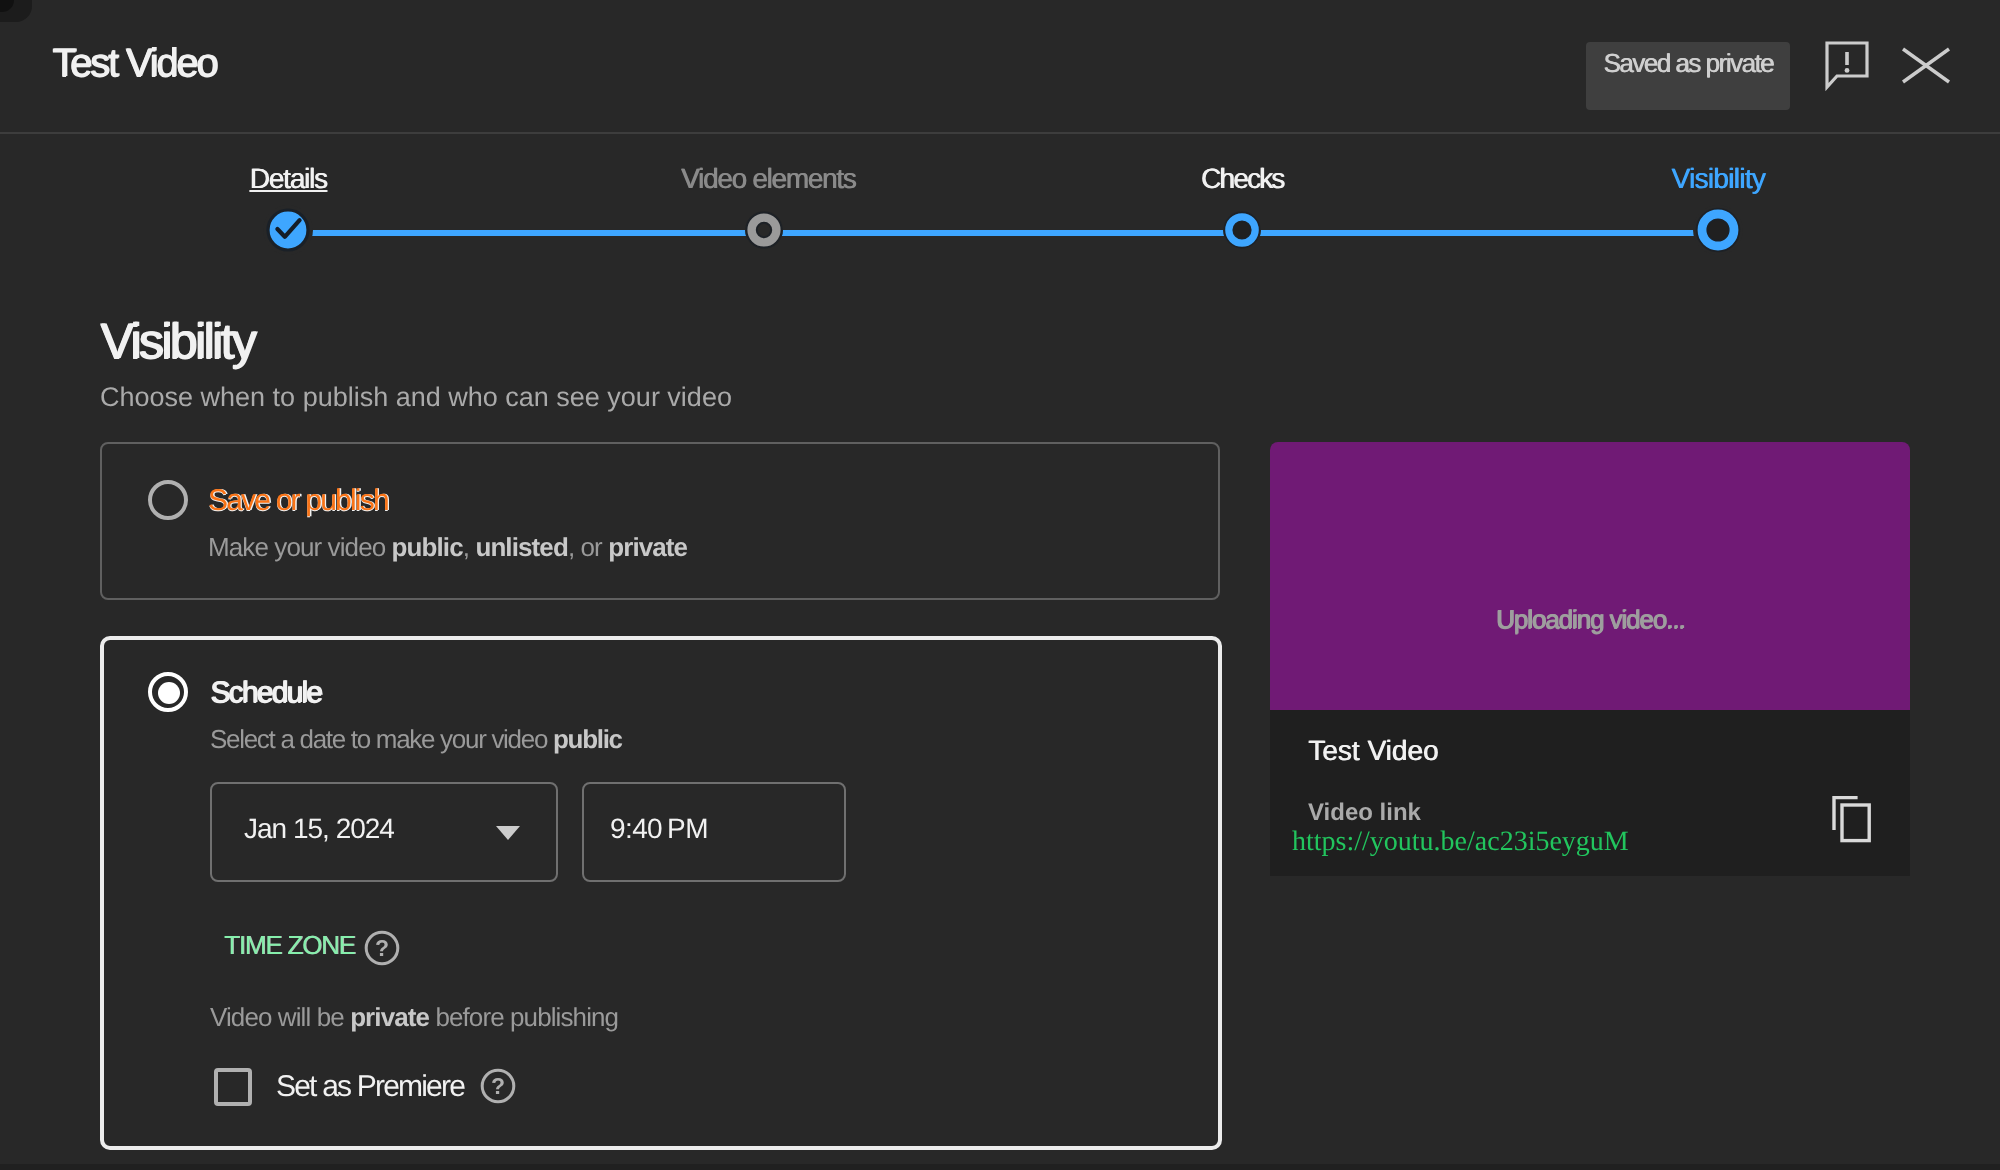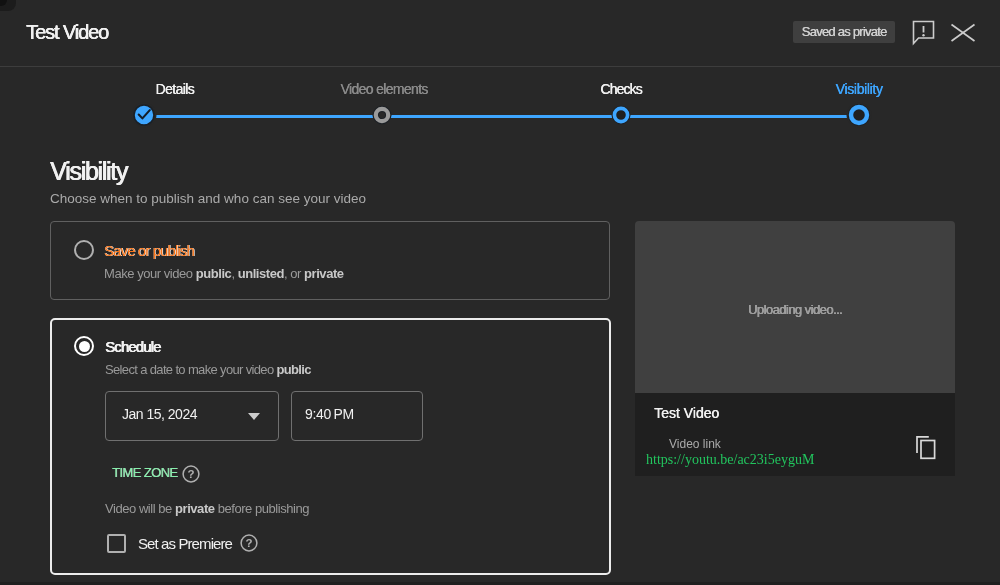--- a/index.html
+++ b/index.html
@@ -11,36 +11,36 @@
   }
   .abs { position:absolute; }
 </style>
 </head>
 <body>
 
 <div class="abs" style="left:0;top:0;width:16px;height:11px;background:#1c1c1c;border-bottom-right-radius:8px;"></div>
 <div class="abs" style="left:0;top:0;width:7px;height:6px;background:#111;border-bottom-right-radius:6px;"></div>
 
 <div class="abs" style="left:26px;top:21px;font-size:20px;font-weight:400;letter-spacing:-1.1px;color:#f1f1f1;text-shadow:0.6px 0 0 #f1f1f1, 0 0.3px 0 #f1f1f1;">Test Video</div>
-<div class="abs" style="left:793px;top:21px;width:102px;height:22px;background:#3f3f3f;border-radius:2px;color:#cfcfcf;font-size:13px;letter-spacing:-0.75px;line-height:22px;text-align:center;text-shadow:0.4px 0 0 #cfcfcf;">Saved as private</div>
+<div class="abs" style="left:793px;top:21px;width:102px;height:34px;background:#3f3f3f;border-radius:2px;color:#cfcfcf;font-size:13px;letter-spacing:-0.75px;line-height:22px;text-align:center;text-shadow:0.4px 0 0 #cfcfcf;">Saved as private</div>
 
 <svg class="abs" style="left:910px;top:18px;" width="28" height="28" viewBox="0 0 28 28">
   <path d="M3.5 3.5 h20 v16.5 h-15 l-5 5.5 z" fill="none" stroke="#cccccc" stroke-width="1.6"></path>
   <line x1="13.5" y1="8" x2="13.5" y2="14.5" stroke="#cccccc" stroke-width="1.8"></line>
   <circle cx="13.5" cy="17.2" r="1.2" fill="#cccccc"></circle>
 </svg>
 
 <svg class="abs" style="left:950px;top:22px;" width="26" height="21" viewBox="0 0 26 21">
   <line x1="1.5" y1="2.5" x2="24.5" y2="19" stroke="#cccccc" stroke-width="1.7"></line>
   <line x1="24.5" y1="2.5" x2="1.5" y2="19" stroke="#cccccc" stroke-width="1.7"></line>
 </svg>
 
 <div class="abs" style="left:0;top:66px;width:1000px;height:1px;background:#3d3d3d;"></div>
 
-<div class="abs" style="left:94px;top:81px;width:100px;text-align:right;font-size:14px;font-weight:400;letter-spacing:-0.6px;color:#f1f1f1;text-shadow:0.4px 0 0 #f1f1f1;">Details</div>
+<div class="abs" style="left:94px;top:81px;width:100px;text-align:center;font-size:14px;font-weight:400;letter-spacing:-0.6px;color:#f1f1f1;text-shadow:0.4px 0 0 #f1f1f1;text-decoration:underline;">Details</div>
 <div class="abs" style="left:314px;top:81px;width:140px;text-align:center;font-size:14px;font-weight:400;letter-spacing:-0.65px;color:#8a8a8a;text-shadow:0.4px 0 0 #8a8a8a;">Video elements</div>
 <div class="abs" style="left:571px;top:81px;width:100px;text-align:center;font-size:14px;font-weight:400;letter-spacing:-0.9px;color:#f1f1f1;text-shadow:0.4px 0 0 #f1f1f1;">Checks</div>
 <div class="abs" style="left:809px;top:81px;width:100px;text-align:center;font-size:14px;font-weight:400;letter-spacing:-0.35px;color:#3ea6ff;text-shadow:0.4px 0 0 #3ea6ff;">Visibility</div>
 
 <div class="abs" style="left:144px;top:115px;width:715px;height:3px;background:#3ea6ff;"></div>
 
 <svg class="abs" style="left:131px;top:102px;" width="26" height="26" viewBox="0 0 26 26">
   <circle cx="13" cy="13" r="12.5" fill="#282828"></circle>
   <circle cx="13" cy="13" r="10" fill="#3ea6ff" stroke="#1a2027" stroke-width="1.6"></circle>
   <polyline points="7.7,12.5 11.4,16.4 18.8,8.1" fill="none" stroke="#141d28" stroke-width="2.1" stroke-linecap="round" stroke-linejoin="round"></polyline>
@@ -97,26 +97,26 @@
 <div class="abs" style="left:105px;top:501px;font-size:13px;letter-spacing:-0.45px;color:#9a9a9a;">Video will be <b style="color:#c8c8c8;">private</b> before publishing</div>
 
 <div class="abs" style="left:107px;top:534px;width:19px;height:19px;border:2px solid #b0b0b0;border-radius:2px;"></div>
 <div class="abs" style="left:138px;top:535px;font-size:15px;letter-spacing:-0.9px;color:#f1f1f1;">Set as Premiere</div>
 <svg class="abs" style="left:240px;top:534px;" width="18" height="18" viewBox="0 0 18 18">
   <circle cx="9" cy="9" r="7.9" fill="none" stroke="#b0b0b0" stroke-width="1.5"></circle>
   <text x="9" y="13.2" font-size="11.5" font-weight="bold" fill="#b0b0b0" text-anchor="middle" font-family="Liberation Sans">?</text>
 </svg>
 
 <div class="abs" style="left:635px;top:221px;width:320px;height:260px;border-radius:4px;overflow:hidden;">
-  <div style="width:320px;height:172px;background:#404040;position:relative;">
+  <div style="width:320px;height:134px;background:#701a75;position:relative;">
     <div style="position:absolute;left:0;top:81px;width:320px;text-align:center;font-size:13px;font-weight:400;letter-spacing:-0.55px;color:#9e9e9e;text-shadow:0.55px 0 0 #9e9e9e, 0 0.3px 0 #9e9e9e;">Uploading video...</div>
   </div>
   <div style="width:320px;height:83px;background:#1f1f1f;position:relative;">
     <div style="position:absolute;left:19px;top:12px;font-size:14px;color:#f1f1f1;text-shadow:0.4px 0 0 #f1f1f1;">Test Video</div>
-    <div style="position:absolute;left:34px;top:44px;font-size:12px;color:#aaaaaa;">Video link</div>
+    <div style="position:absolute;left:19px;top:44px;font-size:12px;color:#aaaaaa;font-weight:bold;">Video link</div>
     <div style="position:absolute;left:11px;top:59px;font-size:14px;color:#22c55e;font-family:Liberation Serif, serif;">https://youtu.be/ac23i5eyguM</div>
     <svg style="position:absolute;left:279px;top:41px;" width="26" height="28" viewBox="0 0 26 28">
       <path d="M3 19 V2.8 H14.8" fill="none" stroke="#d9d9d9" stroke-width="1.7"></path>
       <rect x="7" y="6.5" width="13.6" height="17.8" fill="none" stroke="#d9d9d9" stroke-width="1.7"></rect>
     </svg>
   </div>
 </div>
 
 <div class="abs" style="left:0;top:582px;width:1000px;height:3px;background:#202020;"></div>
 

